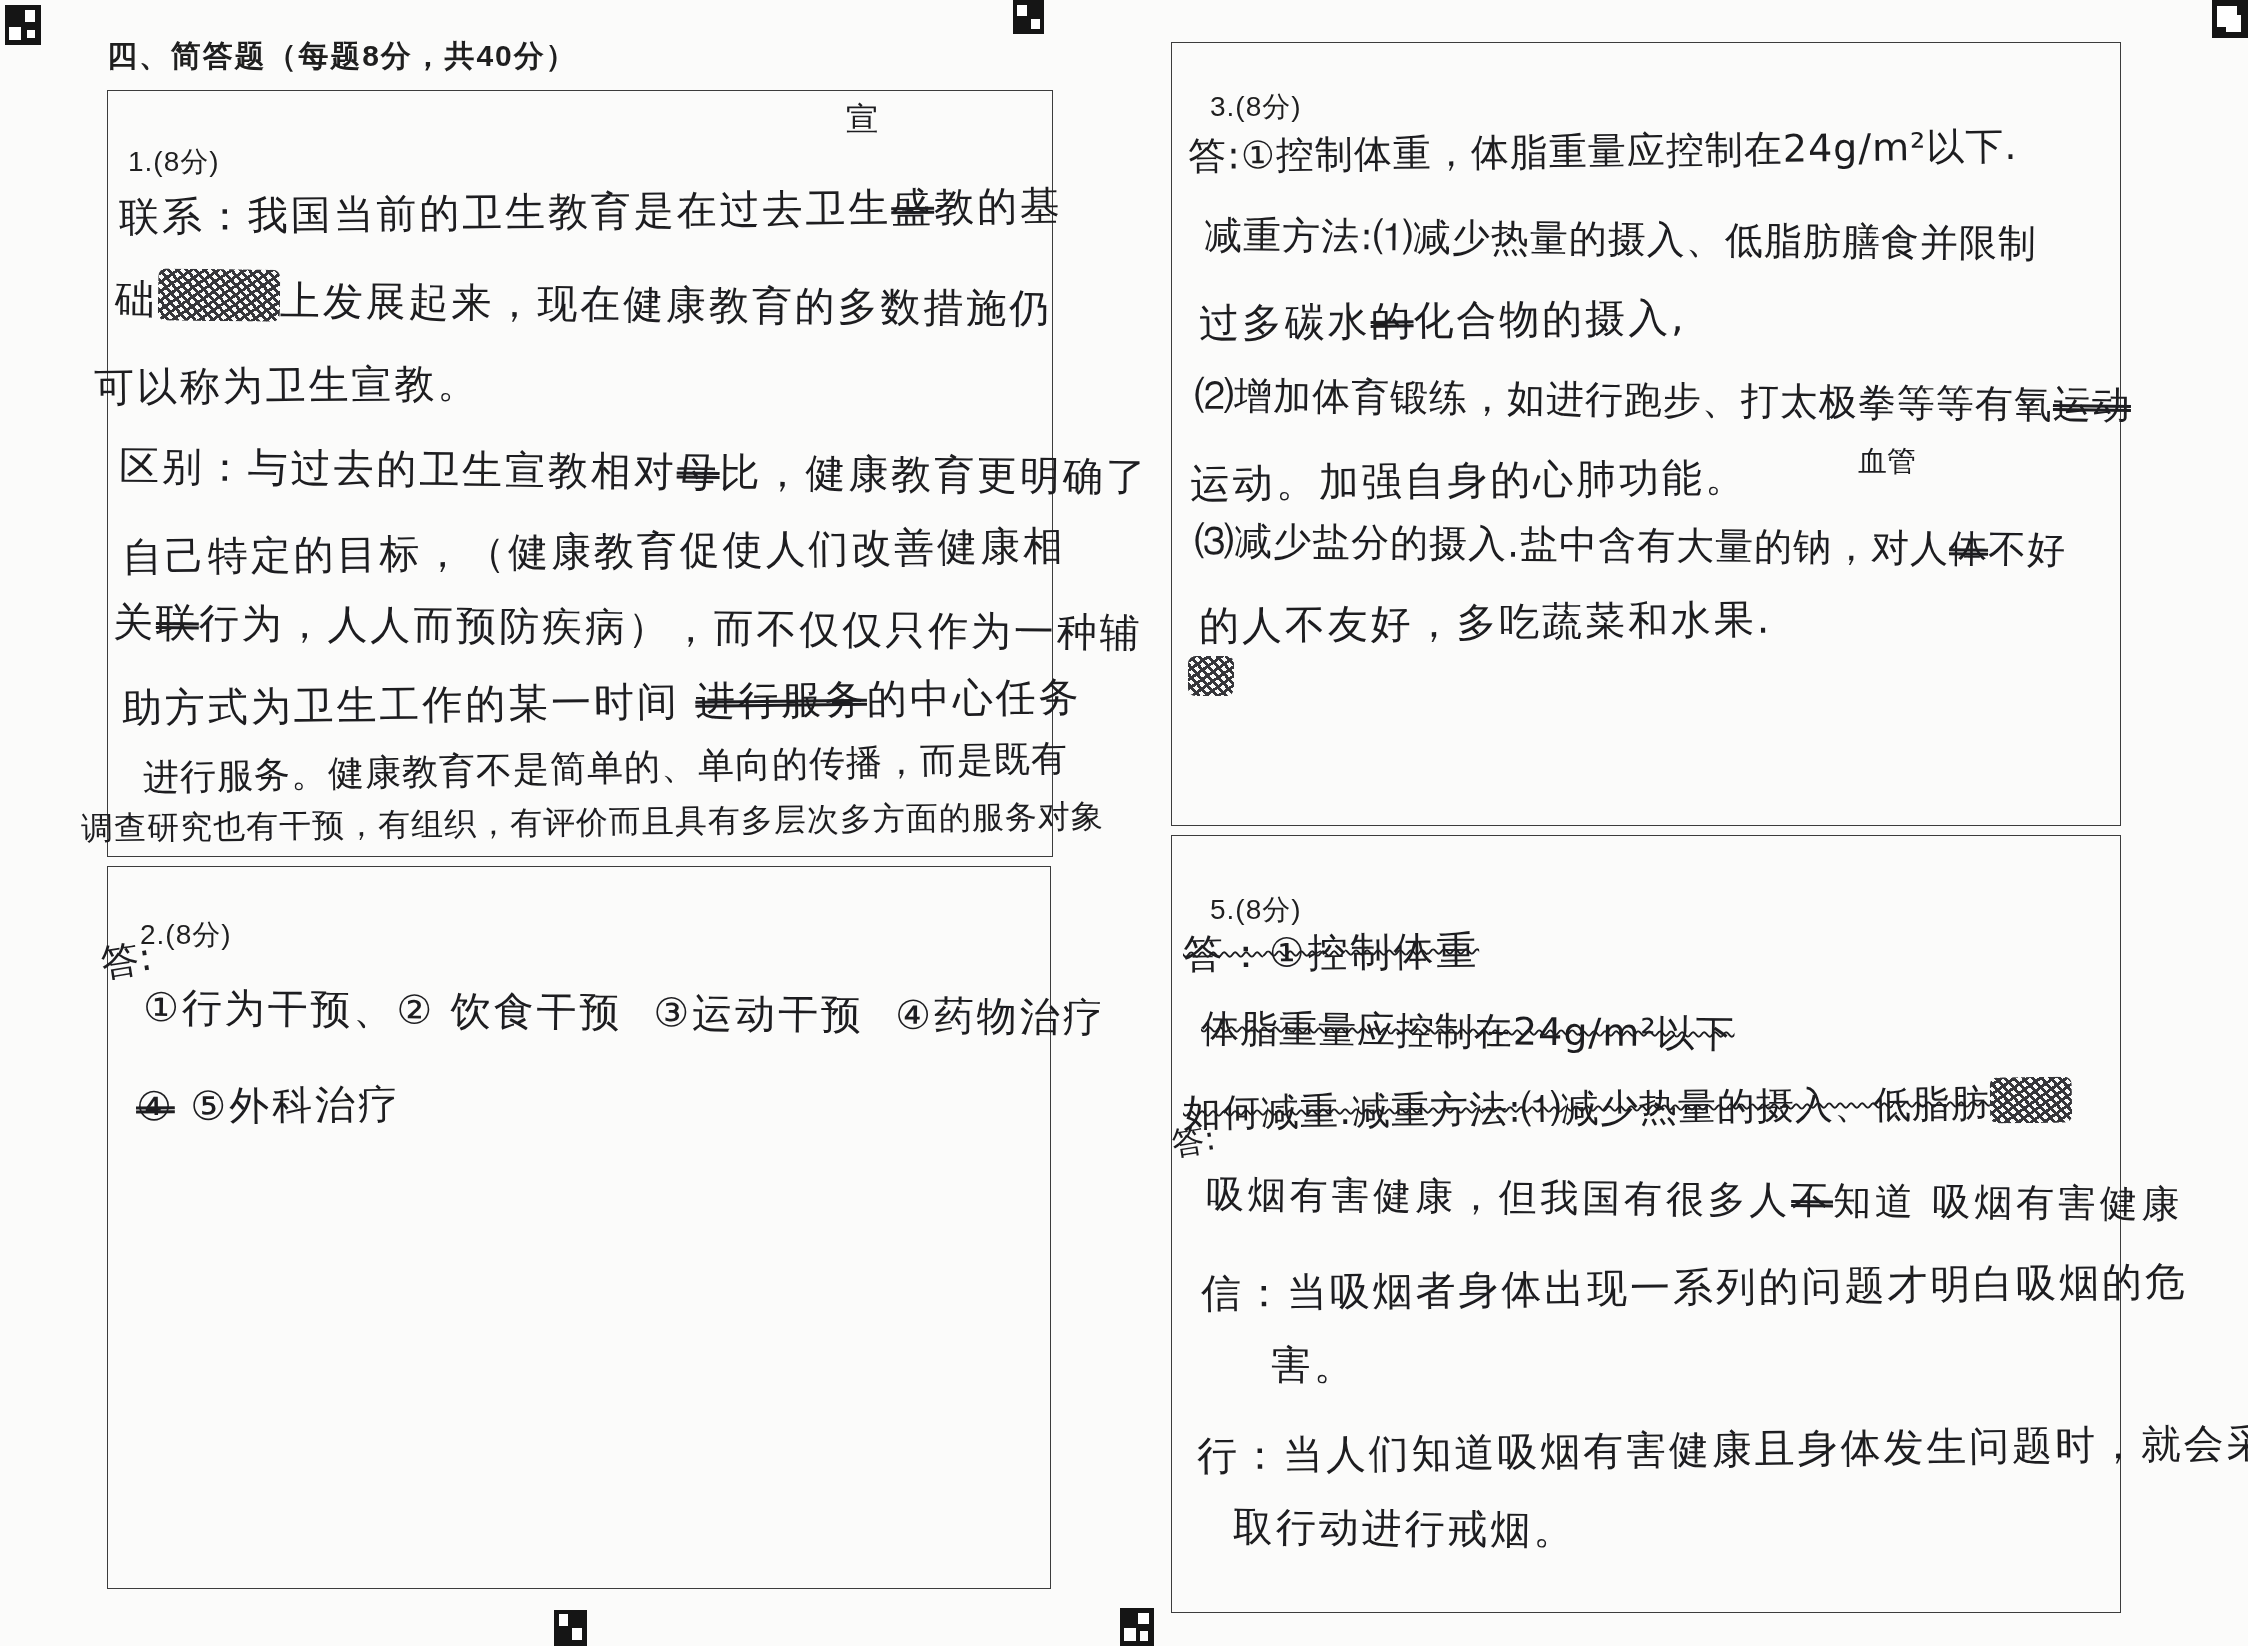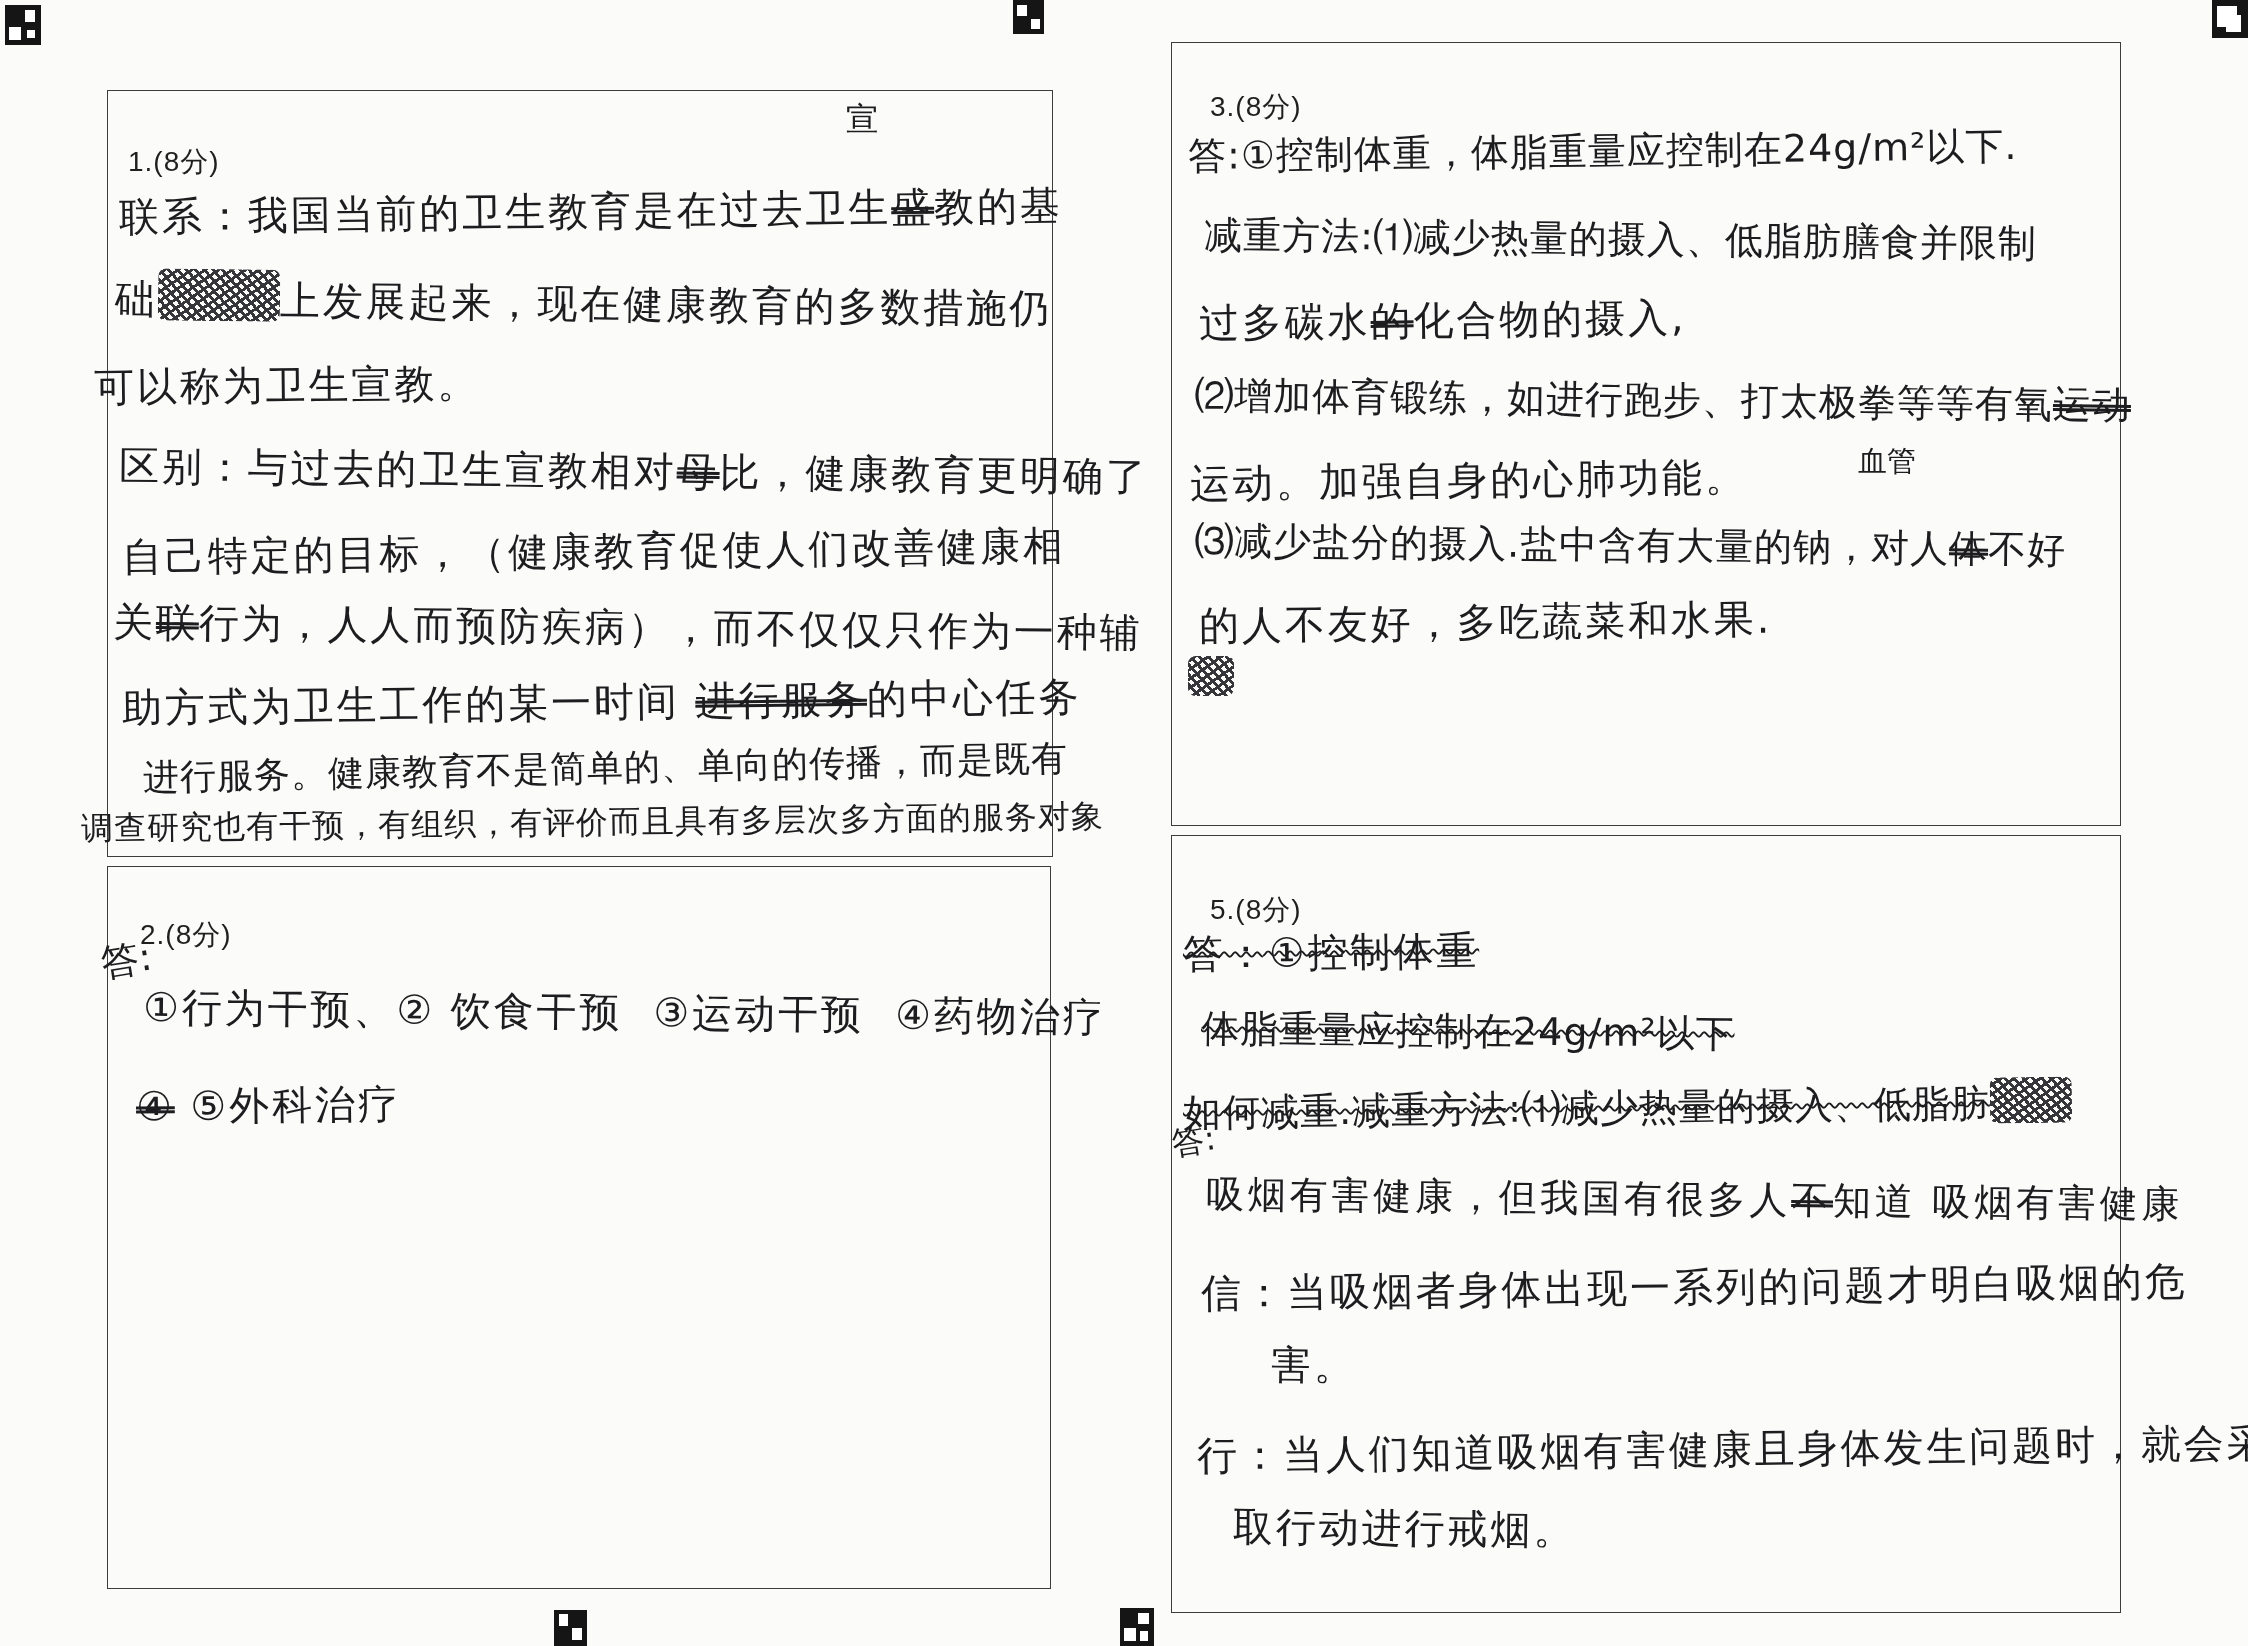--- a/index.html
+++ b/index.html
@@ -53,20 +53,21 @@
   <div class="marker" style="left:554px;top:1610px;width:32.5px;height:36px;">
     <i style="left:14%;top:12%;width:30%;height:32%;"></i>
       <i style="left:56%;top:50%;width:30%;height:34%;"></i>
   </div>
   <div class="marker" style="left:1120px;top:1608px;width:34px;height:38px;">
     <i style="left:52%;top:12%;width:32%;height:30%;"></i>
       <i style="left:12%;top:52%;width:34%;height:34%;"></i>
       <i style="left:58%;top:60%;width:24%;height:26%;"></i>
   </div>
 
+  <div class="printed section-header" style="left:107px;top:36px;">四、简答题（每题8分，共40分）</div>
 
   <div class="abox" style="left:107px;top:90px;width:944px;height:765px;"></div>
   <div class="printed qlabel" style="left:128px;top:143px;">1.(8分)</div>
 
   <div class="insert" style="left:846px;top:98px;">宣</div>
   <div class="hw r1" style="left:119px;top:184px;"><span>联系：我国当前的卫生教育是在过去卫生</span><span class="xstruck">盛</span><span>教的基</span></div>
   <div class="hw r2" style="left:115px;top:273px;"><span>础</span><span class="blob-inline" style="width:122px;height:52px;"></span><span>上发展起来，现在健康教育的多数措施仍</span></div>
   <div class="hw r1" style="left:94px;top:358px;">可以称为卫生宣教。</div>
   <div class="hw r2" style="left:119px;top:444px;"><span>区别：与过去的卫生宣教相对</span><span class="xstruck">母</span><span>比，健康教育更明确了</span></div>
   <div class="hw r1" style="left:122px;top:524px;">自己特定的目标，（健康教育促使人们改善健康相</div>

